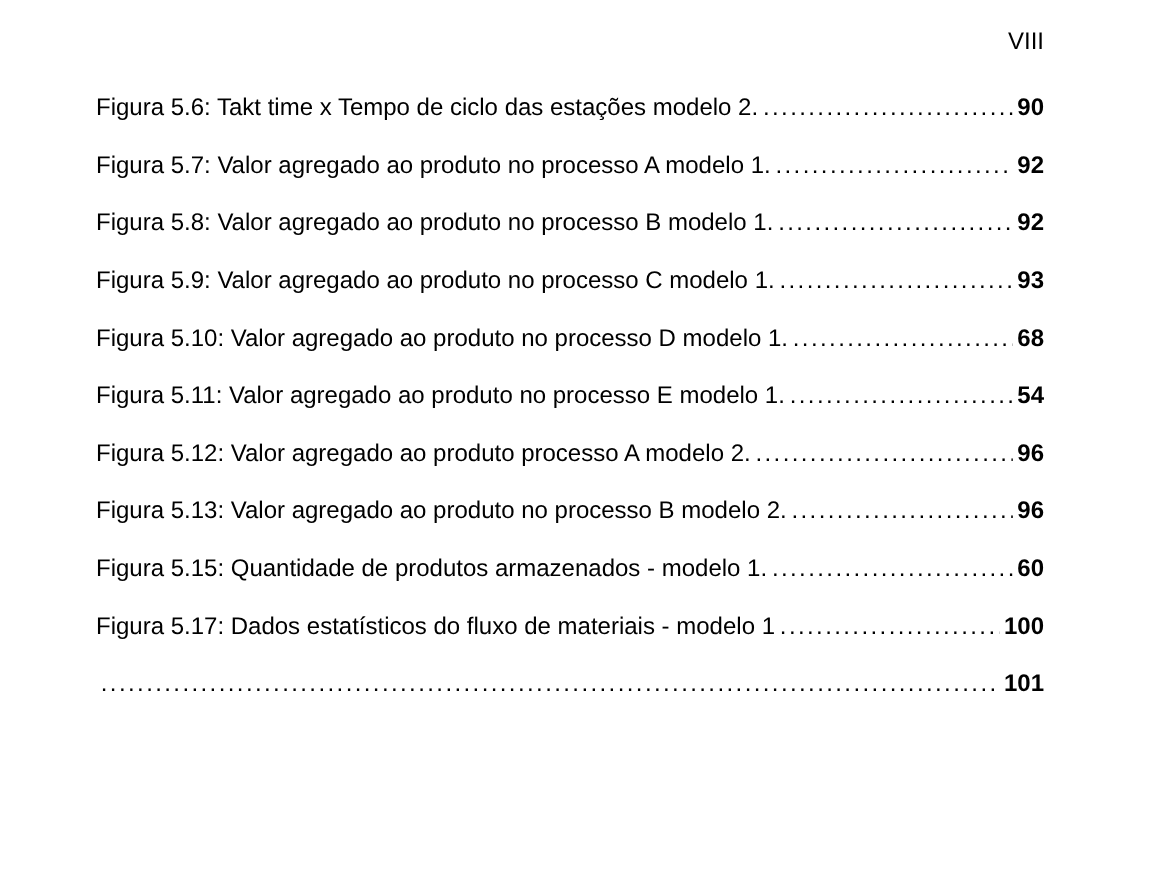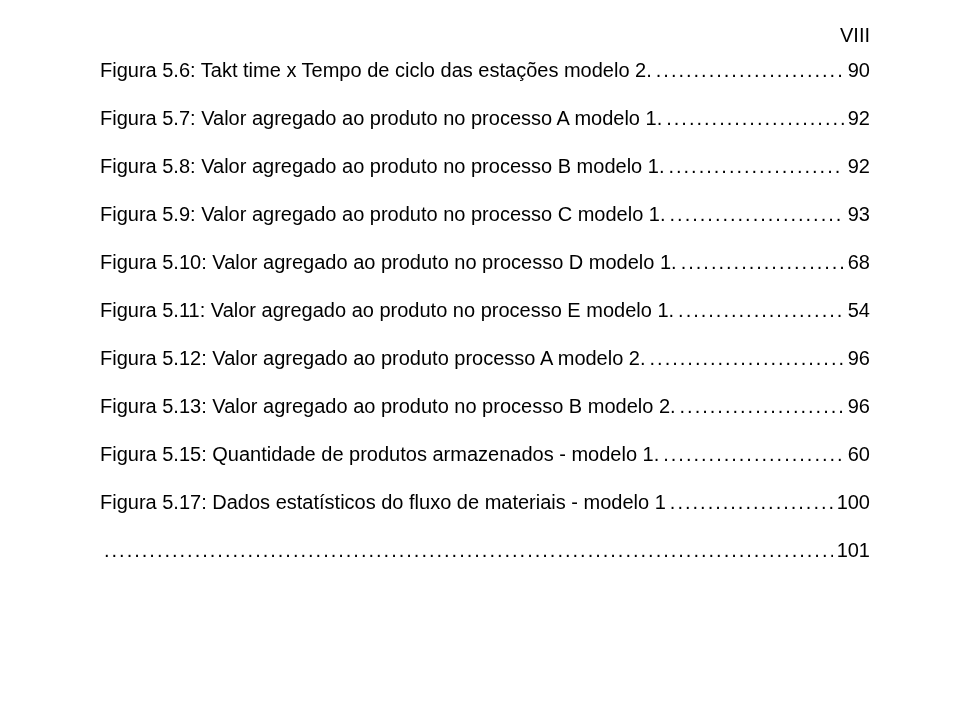--- a/index.html
+++ b/index.html
@@ -7,31 +7,31 @@
     width: 960px;
     height: 724px;
     background: #ffffff;
     font-family: Arial, Helvetica, sans-serif;
     color: #000000;
     overflow: hidden;
   }
   .page {
     width: 960px;
     height: 612px;
-    padding: 28px 90px 28px 100px;
+    padding: 28px 90px 28px 80px;
     position: relative;
   }
   .roman {
     position: absolute;
     top: 24px;
     right: 90px;
     font-size: 20px;
   }
   .entries {
-    margin-top: 30px;
+    margin-top: 50px;
   }
   .entry {
     display: flex;
     align-items: baseline;
     font-size: 20px;
     line-height: 1.2;
     margin-bottom: 24px;
     white-space: nowrap;
   }
   .entry-text {
@@ -43,20 +43,21 @@
     letter-spacing: 2px;
     margin: 0 4px;
     color: #000;
   }
   .dots::after {
     content: "..................................................................................................................................................................";
   }
   .page-num {
     flex: 0 0 auto;
     text-align: left;
+    font-weight: bold;
   }
 </style>
 </head>
 <body>
 
 <div class="page">
   <div class="roman">VIII</div>
 
   <div class="entries">
     <div class="entry">

